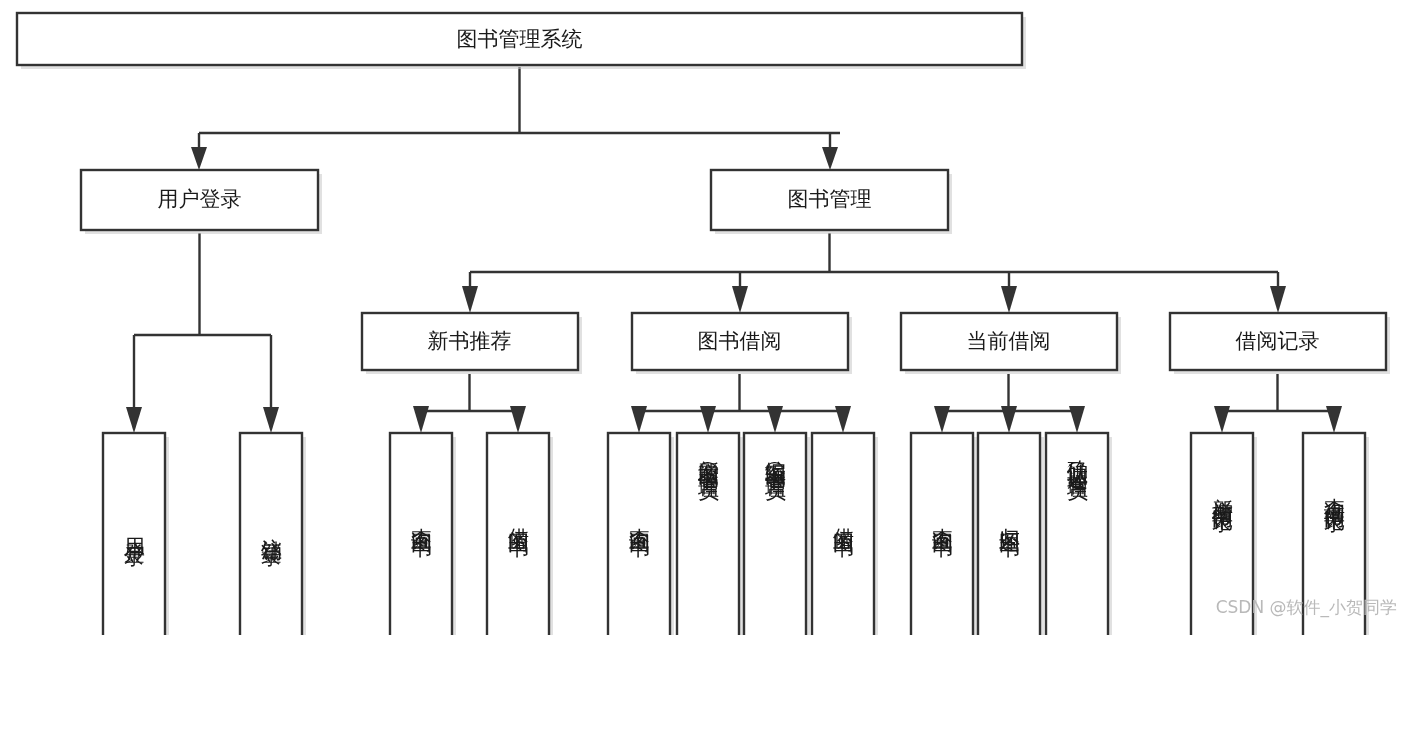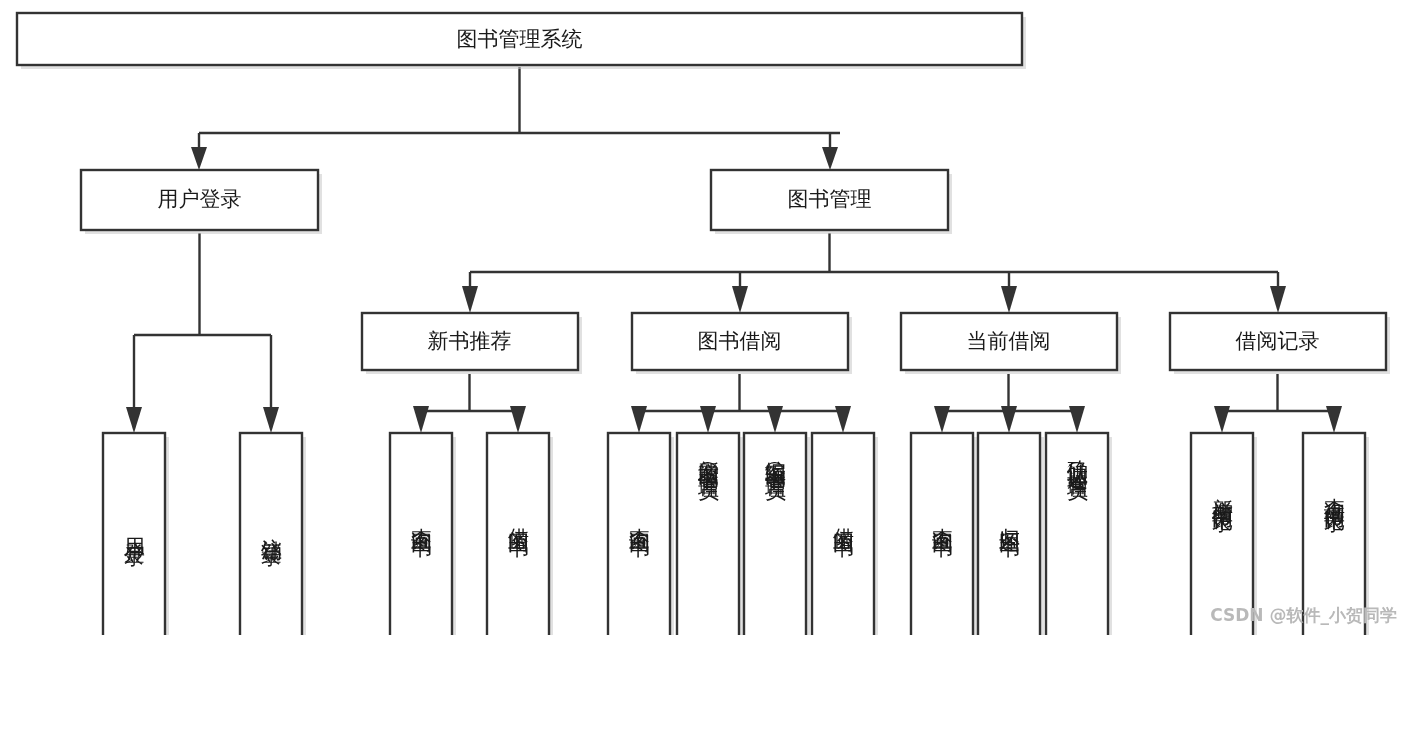--- a/index.html
+++ b/index.html
@@ -65,27 +65,26 @@
     font-family: "DejaVu Sans", "Liberation Sans", sans-serif;
     font-size: 21px;
     line-height: 1;
     letter-spacing: 3px;
     color: #1a1a1a;
     white-space: nowrap;
   }
   .watermark {
     position: absolute;
     right: 8px;
-    bottom: 8px;
+    bottom: 16px;
     font-family: "DejaVu Sans", "Liberation Sans", sans-serif;
     font-size: 17px;
     color: #b9b9b9;
     white-space: nowrap;
     pointer-events: none;
-    font-weight: bold;
   }
 </style>
 </head>
 <body>
 
 <div id="diagram-root">
 
   <svg id="tree-svg" viewBox="0 0 1405 747">
 
     <g>

